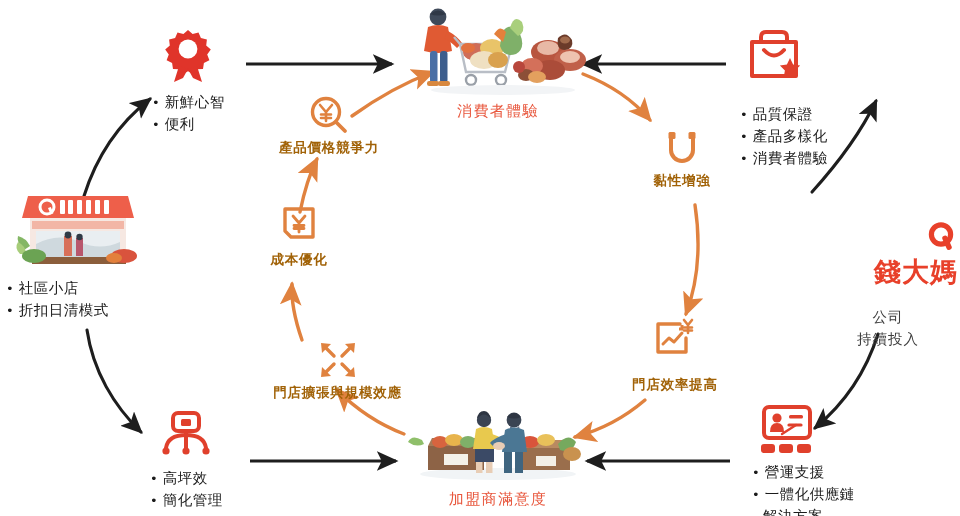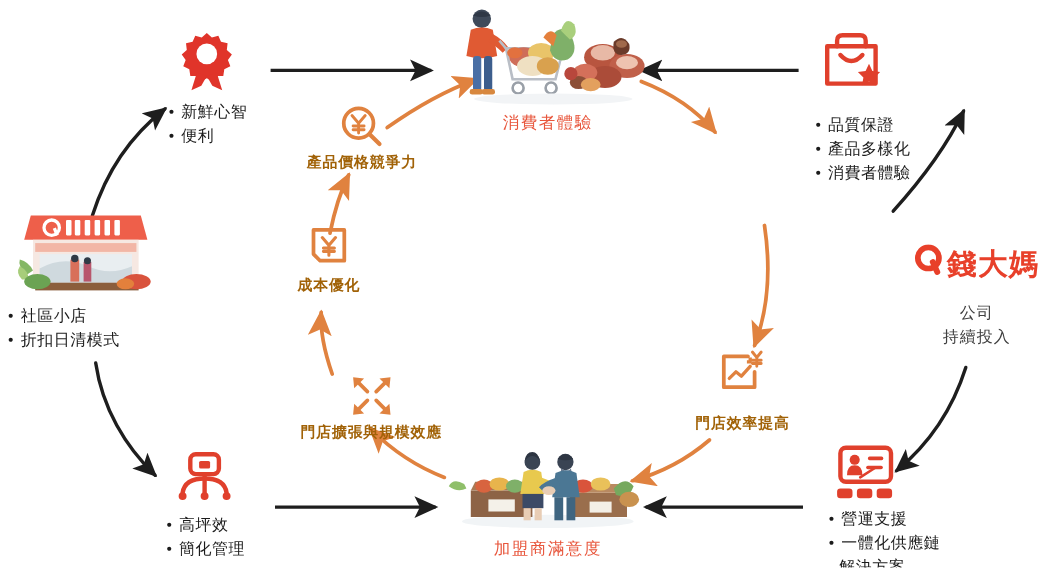--- a/index.html
+++ b/index.html
@@ -281,21 +281,21 @@
       <rect x="39" y="40" width="14" height="9" rx="3" fill="#e0402c"></rect>
     </svg>
     <div class="bullets" style="margin-top:6px;">
       <div class="b">營運支援</div>
       <div class="b">一體化供應鏈</div>
       <div class="nb">解決方案</div>
     </div>
   </div>
 
   <div class="abs" style="left:818px;top:222px;width:140px;text-align:center;">
-    <div style="display:flex;align-items:flex-start;justify-content:center;gap:0;">
+    <div style="display:flex;align-items:flex-end;justify-content:center;gap:0;flex-direction:column;">
       <svg class="ico" width="30" height="32" viewBox="0 0 30 32">
         <circle cx="13" cy="12.5" r="9.6" fill="none" stroke="#e8402a" stroke-width="5.2"></circle>
         <rect x="13.5" y="15" width="5.4" height="15" rx="2.4" transform="rotate(-24 13.5 15)" fill="#e8402a"></rect>
       </svg>
       <span class="logo-word">錢大媽</span>
     </div>
     <div class="corp-cap" style="margin-top:16px;">
       <div>公司</div>
       <div>持續投入</div>
     </div>
@@ -303,20 +303,28 @@
 
   <div class="abs" style="left:259px;top:95px;width:140px;">
     <svg class="ico" width="42" height="40" viewBox="0 0 42 40" style="margin:0 auto;">
       <circle cx="18" cy="17" r="13.5" fill="none" stroke="#e0823f" stroke-width="3.4"></circle>
       <line x1="28" y1="27" x2="37" y2="36" stroke="#e0823f" stroke-width="3.8" stroke-linecap="round"></line>
       <path d="M12,10 l6,7 l6,-7 M18,17 l0,9 M13,19.5 l10,0 M13,23 l10,0" fill="none" stroke="#e0823f" stroke-width="2.6" stroke-linecap="round"></path>
     </svg>
     <div class="inner-cap" style="margin-top:4px;">產品價格競爭力</div>
   </div>
 
+  <div class="abs" style="left:612px;top:128px;width:140px;">
+    <svg class="ico" width="40" height="40" viewBox="0 0 40 40" style="margin:0 auto;">
+      <path d="M9,6 l0,16 a11,11 0 0 0 22,0 l0,-16" fill="none" stroke="#e0823f" stroke-width="4" stroke-linecap="round"></path>
+      <rect x="6.5" y="4" width="7" height="7" rx="1.5" fill="#e0823f"></rect>
+      <rect x="26.5" y="4" width="7" height="7" rx="1.5" fill="#e0823f"></rect>
+    </svg>
+    <div class="inner-cap" style="margin-top:4px;">黏性增強</div>
+  </div>
 
   <div class="abs" style="left:600px;top:318px;width:150px;">
     <svg class="ico" width="44" height="42" viewBox="0 0 44 42" style="margin:0 auto;">
       <path d="M5,6 l22,0 M5,6 l0,28 l28,0 l0,-14" fill="none" stroke="#e0823f" stroke-width="3.4" stroke-linejoin="round" stroke-linecap="round"></path>
       <path d="M10,26 l6,-6 l5,4 l8,-9" fill="none" stroke="#e0823f" stroke-width="3" stroke-linecap="round" stroke-linejoin="round"></path>
       <path d="M26,11 l3,0 l0,-4" fill="none" stroke="#e0823f" stroke-width="3"></path>
       <path d="M31,2 l4,5 l4,-5 M35,7 l0,8 M31,9.5 l8,0 M31,12.5 l8,0" fill="none" stroke="#e0823f" stroke-width="2.6" stroke-linecap="round"></path>
     </svg>
     <div class="inner-cap" style="margin-top:16px;text-align:center;">門店效率提高</div>
   </div>

